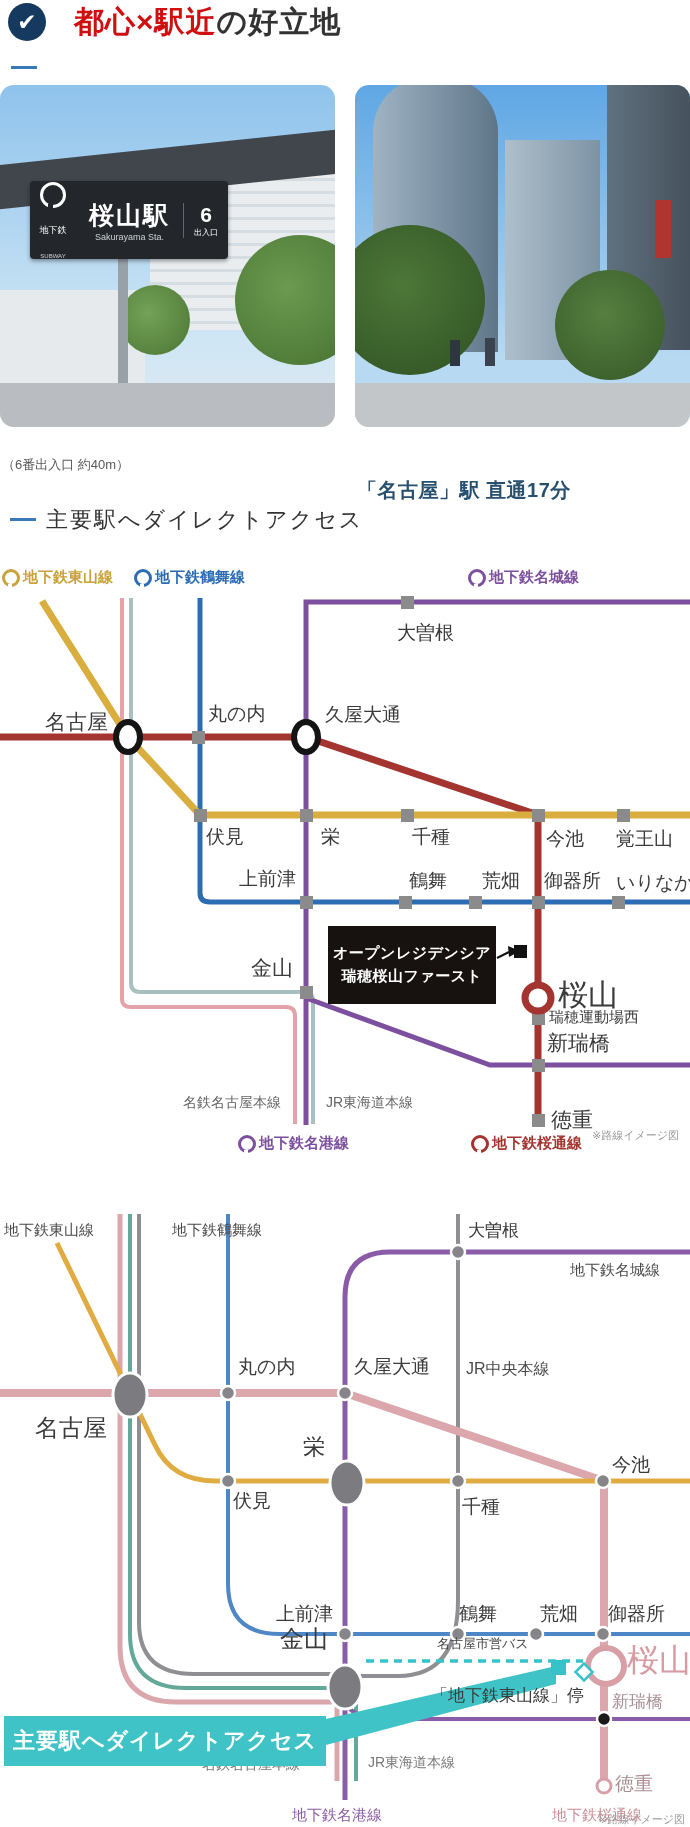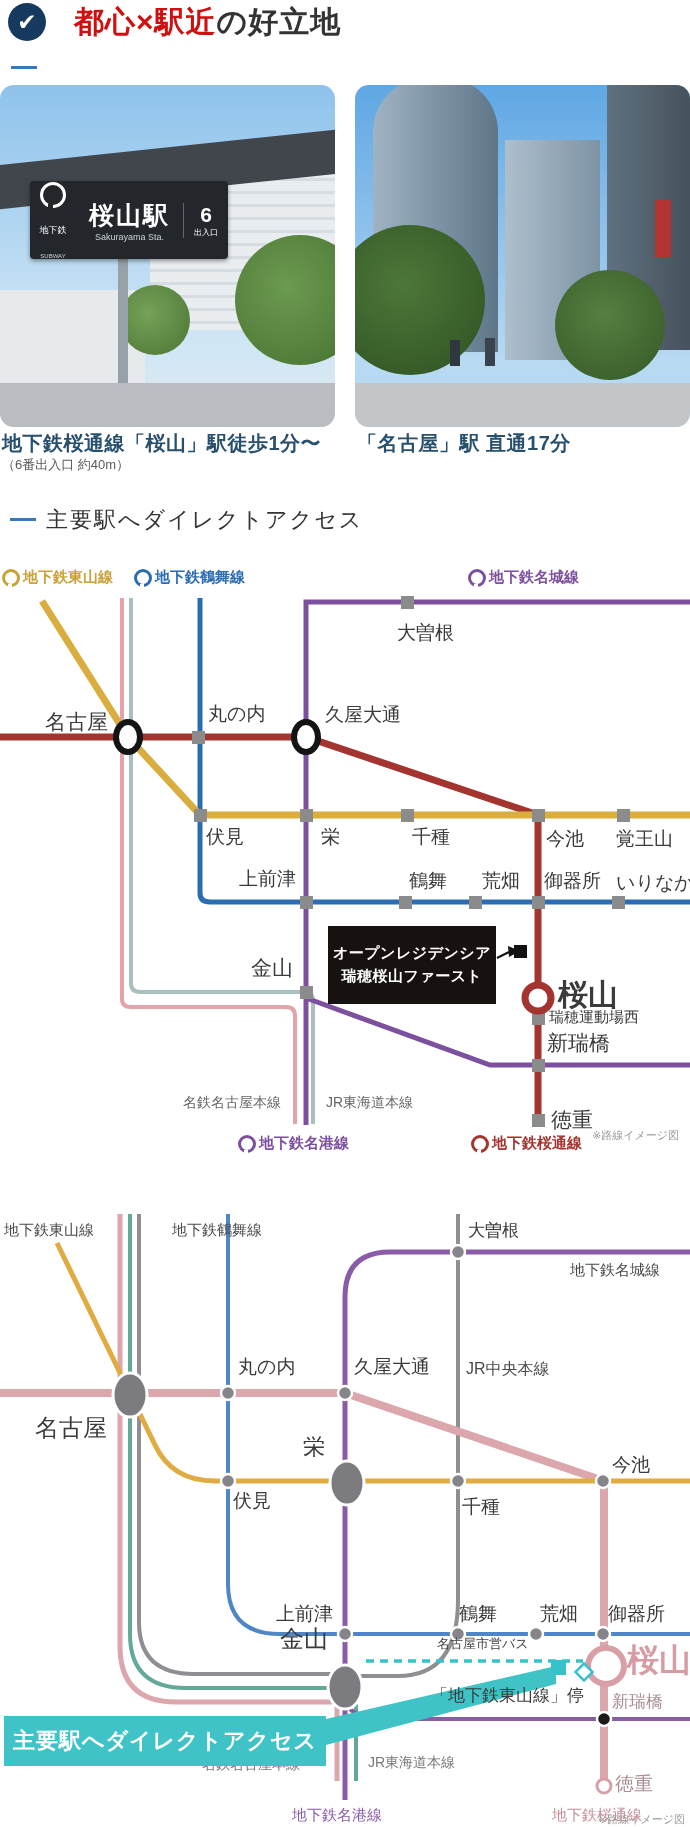--- a/index.html
+++ b/index.html
@@ -1,20 +1,20 @@
 <!DOCTYPE html>
 <html><head>
 <meta charset="utf-8">
 <style>
   html,body{margin:0;padding:0;background:#fff;}
   #page{position:relative;width:690px;height:1827px;background:#fff;overflow:hidden;
         font-family:"Liberation Sans","DejaVu Sans",sans-serif;}
   .abs{position:absolute;}
   .lbl{position:absolute;white-space:nowrap;color:#3b3b3b;line-height:1.15;}
-  .bold{font-weight:bold;}
+  .bold{font-weight:normal;}
   
   .check{position:absolute;left:8px;top:3px;width:38px;height:38px;border-radius:50%;
          background:#16395f;color:#fff;display:flex;align-items:center;justify-content:center;
          font-size:23px;font-weight:bold;}
   .h-title{position:absolute;left:58px;top:2px;font-size:30px;font-weight:bold;letter-spacing:1px;margin-left:16px;}
   .h-title .red{color:#d01010;}
   .h-title .dark{color:#333;}
   .dash{position:absolute;width:26px;height:3px;background:#3a79b8;}
   .subtitle{position:absolute;left:48px;top:54px;font-size:23px;color:#3a3a3a;letter-spacing:1px;}
   .sec-title{position:absolute;left:46px;top:505px;font-size:22px;color:#333;letter-spacing:2px;}
@@ -95,23 +95,22 @@
     <div class="tower" style="left:150px;top:55px;width:95px;height:220px;background:linear-gradient(90deg,#aebfcc,#7d93a4);"></div>
     <div class="tower" style="left:252px;top:-5px;width:83px;height:270px;background:linear-gradient(90deg,#60717f,#46525d);"></div>
     <div class="abs" style="left:300px;top:115px;width:16px;height:58px;background:#b23430;"></div>
     <div class="tree" style="left:-20px;top:140px;width:150px;height:150px;background:radial-gradient(circle at 45% 40%,#4d7739,#2f5122);"></div>
     <div class="tree" style="left:200px;top:185px;width:110px;height:110px;background:radial-gradient(circle at 45% 40%,#567f41,#355826);"></div>
     <div class="road" style="background:#c3c6c9;"></div>
     <div class="abs" style="left:95px;top:255px;width:10px;height:26px;background:#2e3640;"></div>
     <div class="abs" style="left:130px;top:253px;width:10px;height:28px;background:#39424d;"></div>
   </div>
 
-  <div class="caption" style="left:2px;">地下鉄桜通線「桜山」駅徒歩1分〜</div>
   <div class="subcaption" style="left:2px;">（6番出入口 約40m）</div>
-  <div class="caption" style="left:357px;">「名古屋」駅 直通17分</div>
+  <div class="caption" style="left:357px;margin-top:47px;">「名古屋」駅 直通17分</div>
 
   <div class="dash" style="left:10px;top:518px;"></div>
   <div class="sec-title">主要駅へダイレクトアクセス</div>
 
   <svg style="top:560px;" width="690" height="645" viewBox="0 560 690 645">
 
     <path d="M122,598 V999 Q122,1007 131,1007 H286 Q295,1007 295,1016 V1124" fill="none" stroke="#e2a3a9" stroke-width="4"></path>
     <path d="M131,598 V983 Q131,992 140,992 H304 Q313,992 313,1001 V1124" fill="none" stroke="#a9c0c0" stroke-width="4"></path>
     <path d="M690,602 H306 V1125" fill="none" stroke="#7c4f9f" stroke-width="5"></path>
     <path d="M306,998 L490,1065 H690" fill="none" stroke="#7c4f9f" stroke-width="5"></path>

